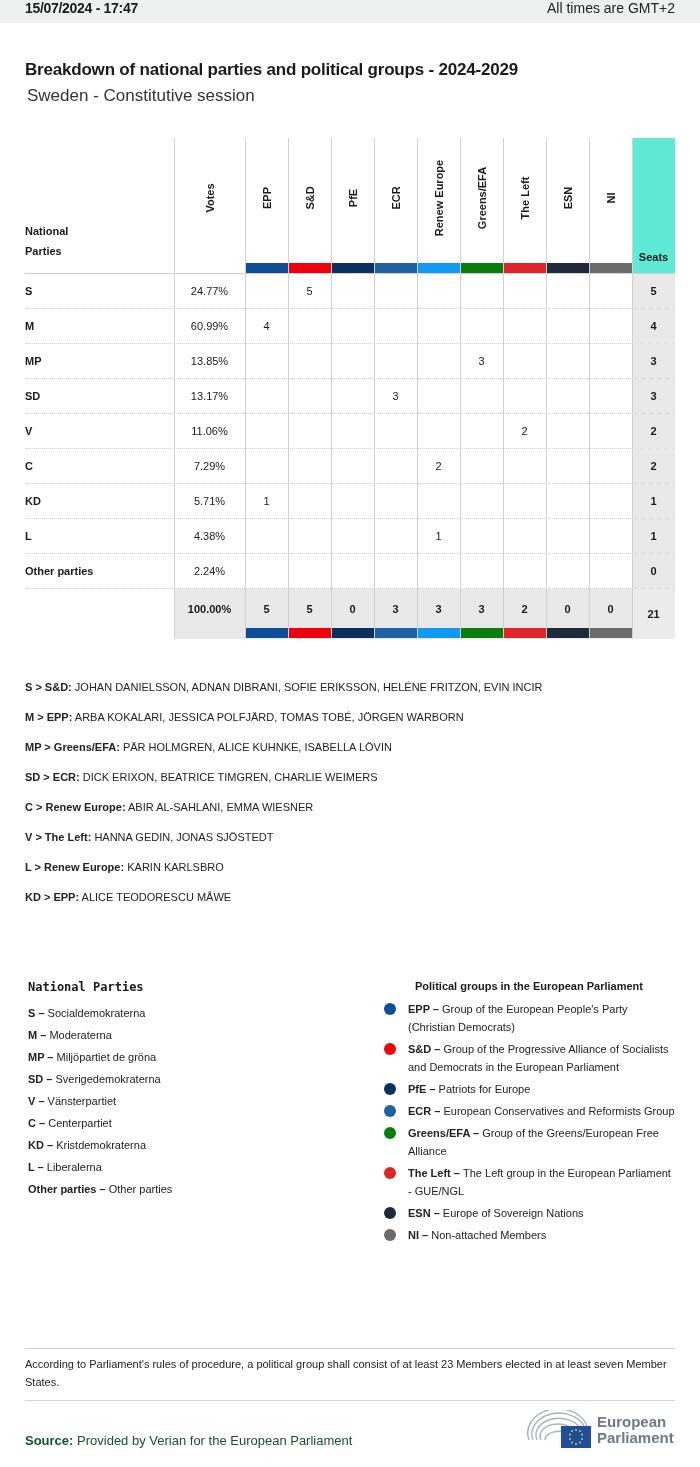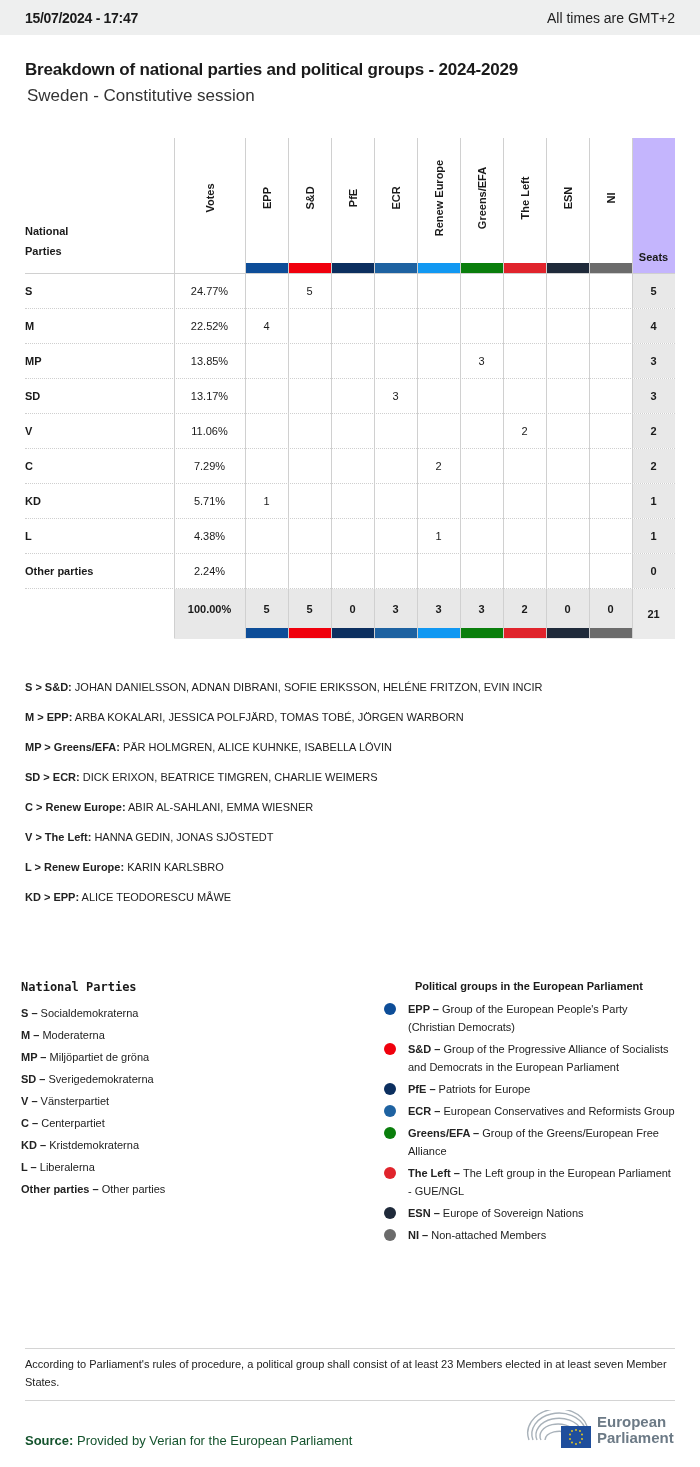--- a/index.html
+++ b/index.html
@@ -1,54 +1,54 @@
 <!DOCTYPE html>
 <html><head>
 <meta charset="utf-8">
 <style>
   * { box-sizing: border-box; margin: 0; padding: 0; }
   html, body { width: 700px; background: #ffffff; }
   body { font-family: "Liberation Sans", sans-serif; color: #1a1a1a; position: relative; height: 1467px; overflow: hidden; }
 
-  .topbar { position: absolute; left: 0; top: 0; width: 700px; height: 35px; background: #eeefef; display: flex; align-items: center; justify-content: space-between; padding: 0 25px; }
+  .topbar { position: absolute; left: 0; top: 0; width: 700px; height: 23px; background: #eeefef; display: flex; justify-content: space-between; padding: 0 25px; }
   .topbar .date { font-weight: bold; font-size: 14px; letter-spacing: -0.3px; }
   .topbar .tz { font-size: 14px; color: #222; }
 
   .title { position: absolute; left: 25px; top: 60px; font-size: 17px; font-weight: bold; letter-spacing: -0.2px; }
   .subtitle { position: absolute; left: 27px; top: 86px; font-size: 17px; color: #333; }
 
   
   .tbl { position: absolute; left: 25px; top: 138px; width: 650px; }
   .hdr { position: relative; height: 135px; }
   .hdr .np { position: absolute; left: 0; bottom: 12px; font-size: 11px; font-weight: bold; line-height: 20px; }
   .vline { position: absolute; top: 0; width: 1px; background: #d0d0d0; }
   .col-hdr { position: absolute; top: 0; height: 135px; }
   .col-hdr .lbl { position: absolute; left: 50%; top: 60px; transform: translate(-50%, -50%) rotate(-90deg); white-space: nowrap; font-size: 11px; font-weight: bold; }
   .col-hdr .bar { position: absolute; left: 1px; right: 0; bottom: 0; height: 10px; }
-  .seats-hdr { position: absolute; top: 0; left: 607px; width: 43px; height: 135px; background: #c4b5fd; }
+  .seats-hdr { position: absolute; top: 0; left: 607px; width: 43px; height: 135px; background: #5eead4; }
   .seats-hdr span { position: absolute; bottom: 10px; left: 0; right: 0; text-align: center; font-size: 11px; font-weight: bold; }
 
   .row { position: relative; height: 35px; border-top: 1px dotted #cfcfcf; }
   .row:first-of-type { border-top: 1px solid #d0d0d0; }
   .row .cell { position: absolute; top: 0; height: 34px; line-height: 34px; font-size: 11px; text-align: center; }
   .row .party { left: 0; width: 149px; text-align: left; font-weight: bold; }
   .row .votes { left: 149px; width: 71px; }
   .row .seats { left: 607px; width: 43px; background: #e8e8e8; font-weight: bold; }
 
   .total { position: relative; height: 50px; border-top: 1px dotted #cfcfcf; }
   .total .bg { position: absolute; left: 149px; width: 458px; top: 0; height: 50px; background: #e8e8e8; }
   .total .cell { position: absolute; top: 0; height: 40px; line-height: 40px; font-size: 11px; font-weight: bold; text-align: center; }
   .total .seats { left: 607px; width: 43px; height: 50px; line-height: 50px; background: #ebebeb; }
   .total .bar { position: absolute; bottom: 0; height: 10px; }
 
   .members { position: absolute; left: 25px; top: 680px; width: 650px; }
   .members .m { font-size: 11px; height: 30px; line-height: 14px; color: #222; }
   .members .m b { font-weight: bold; }
 
-  .legend-np { position: absolute; left: 21px; top: 980px; width: 330px; }
+  .legend-np { position: absolute; left: 28px; top: 980px; width: 330px; }
   .legend-np .h { font-family: "DejaVu Sans Mono", monospace; font-weight: bold; font-size: 12px; margin-bottom: 8px; }
   .legend-np .it { font-size: 11px; line-height: 22px; color: #222; }
 
   .legend-pg { position: absolute; left: 384px; top: 980px; width: 291px; }
   .legend-pg .h { font-size: 11px; font-weight: bold; margin-bottom: 8px; padding-left: 31px; }
   .legend-pg .it { position: relative; padding-left: 24px; font-size: 11px; line-height: 18px; color: #222; margin-bottom: 4px; }
   .legend-pg .dot { position: absolute; left: 0; top: 3px; width: 12px; height: 12px; border-radius: 50%; }
 
   .rule { position: absolute; left: 25px; width: 650px; height: 1px; background: #d4d4d4; }
   .note { position: absolute; left: 25px; top: 1355px; width: 650px; font-size: 11px; line-height: 18px; color: #222; }
@@ -127,21 +127,21 @@
         <div class="cell" style="left:349px;width:43px;"></div>
         <div class="cell" style="left:392px;width:43px;"></div>
         <div class="cell" style="left:435px;width:43px;"></div>
         <div class="cell" style="left:478px;width:43px;"></div>
         <div class="cell" style="left:521px;width:43px;"></div>
         <div class="cell" style="left:564px;width:43px;"></div>
         <div class="cell seats">5</div>
       </div>
       <div class="row">
         <div class="cell party">M</div>
-        <div class="cell votes">22.52%</div>
+        <div class="cell votes">60.99%</div>
         <div class="cell" style="left:220px;width:43px;">4</div>
         <div class="cell" style="left:263px;width:43px;"></div>
         <div class="cell" style="left:306px;width:43px;"></div>
         <div class="cell" style="left:349px;width:43px;"></div>
         <div class="cell" style="left:392px;width:43px;"></div>
         <div class="cell" style="left:435px;width:43px;"></div>
         <div class="cell" style="left:478px;width:43px;"></div>
         <div class="cell" style="left:521px;width:43px;"></div>
         <div class="cell" style="left:564px;width:43px;"></div>
         <div class="cell seats">4</div>

